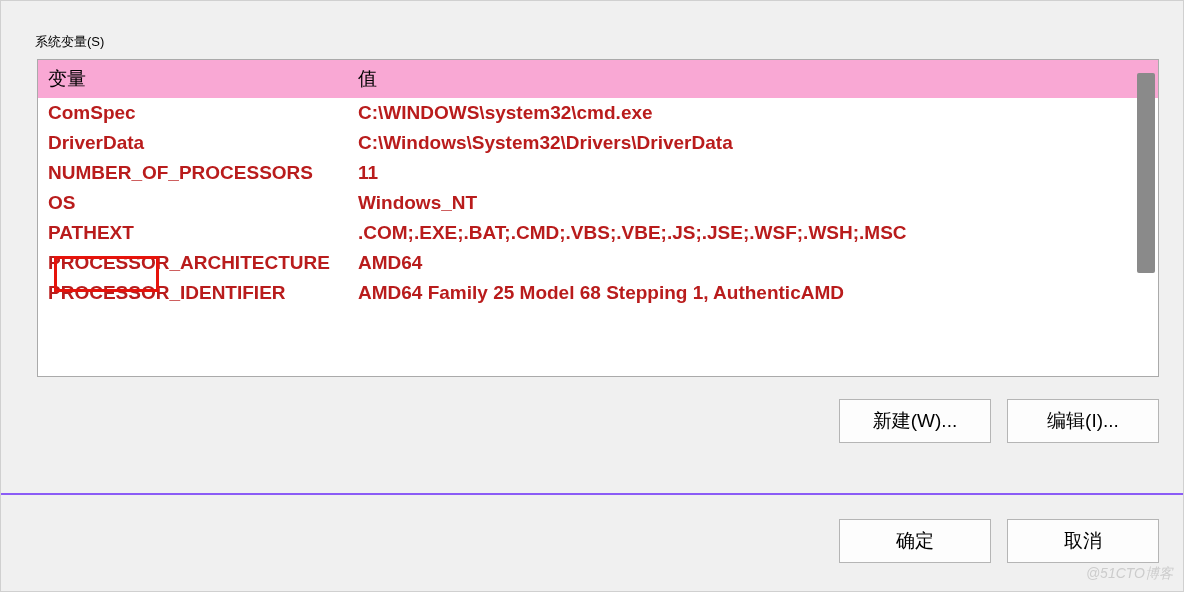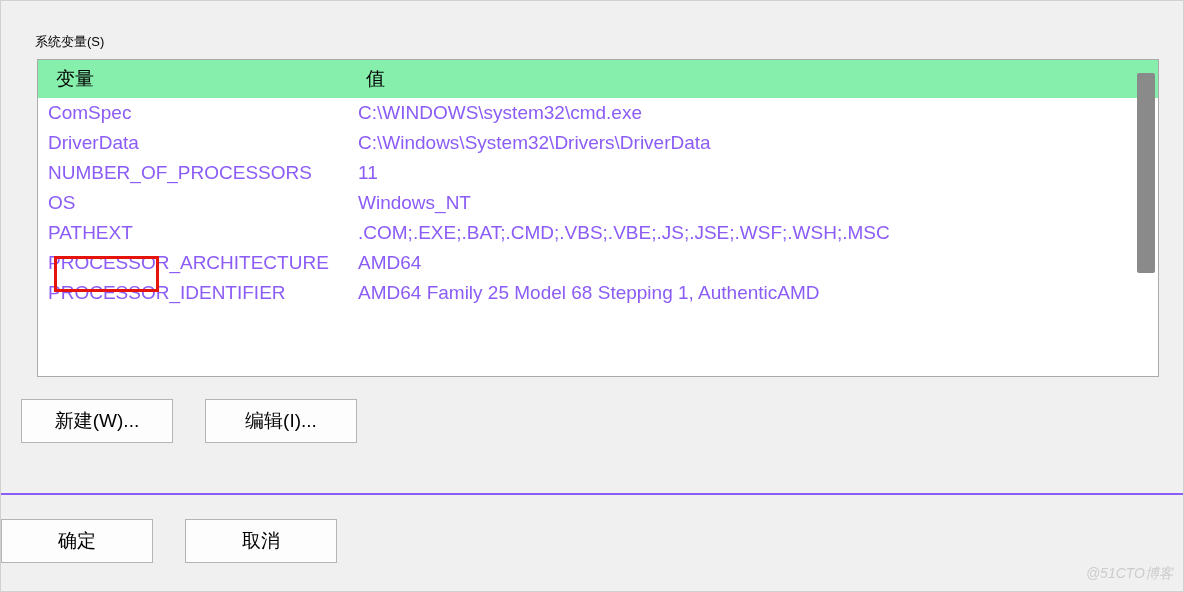--- a/index.html
+++ b/index.html
@@ -47,39 +47,40 @@
       position: relative;
     }
     .env-table {
       width: 100%;
       border-collapse: collapse;
       table-layout: fixed;
     }
     .env-table th {
       text-align: left;
       font-weight: normal;
-      padding: 6px 10px 6px 18px;
+      padding: 6px 10px 6px 10px;
       font-size: 19px;
       color: #000;
-      background: #86efac;
+      background: #f9a8d4;
       border-bottom: none;
     }
     .env-table th.col-name {
       width: 310px;
     }
     .env-table th.col-value {
       width: auto;
     }
     .env-table td {
       padding: 4px 10px 4px 10px;
       font-size: 19px;
-      color: #8b5cf6;
+      color: #b91c1c;
       white-space: nowrap;
       overflow: hidden;
       text-overflow: ellipsis;
+      font-weight: bold;
     }
     .env-table tr.selected td {
       background: #f0f0f0;
     }
     .highlight-box {
       position: absolute;
       border: 3px solid #e6130b;
       pointer-events: none;
       z-index: 10;
     }
@@ -95,21 +96,22 @@
       position: absolute;
       right: 0;
       top: 10px;
       width: 18px;
       height: 200px;
       background: #8a8a8a;
       border-radius: 2px;
     }
     .button-row {
       display: flex;
-      gap: 32px;
+      justify-content: flex-end;
+      gap: 16px;
       margin-top: 22px;
       margin-right: 4px;
     }
     .button-row.bottom {
       margin-top: 50px;
       padding-top: 24px;
       border-top: 2px solid #8b5cf6;
       margin-left: -20px;
       margin-right: -20px;
       padding-right: 24px;

